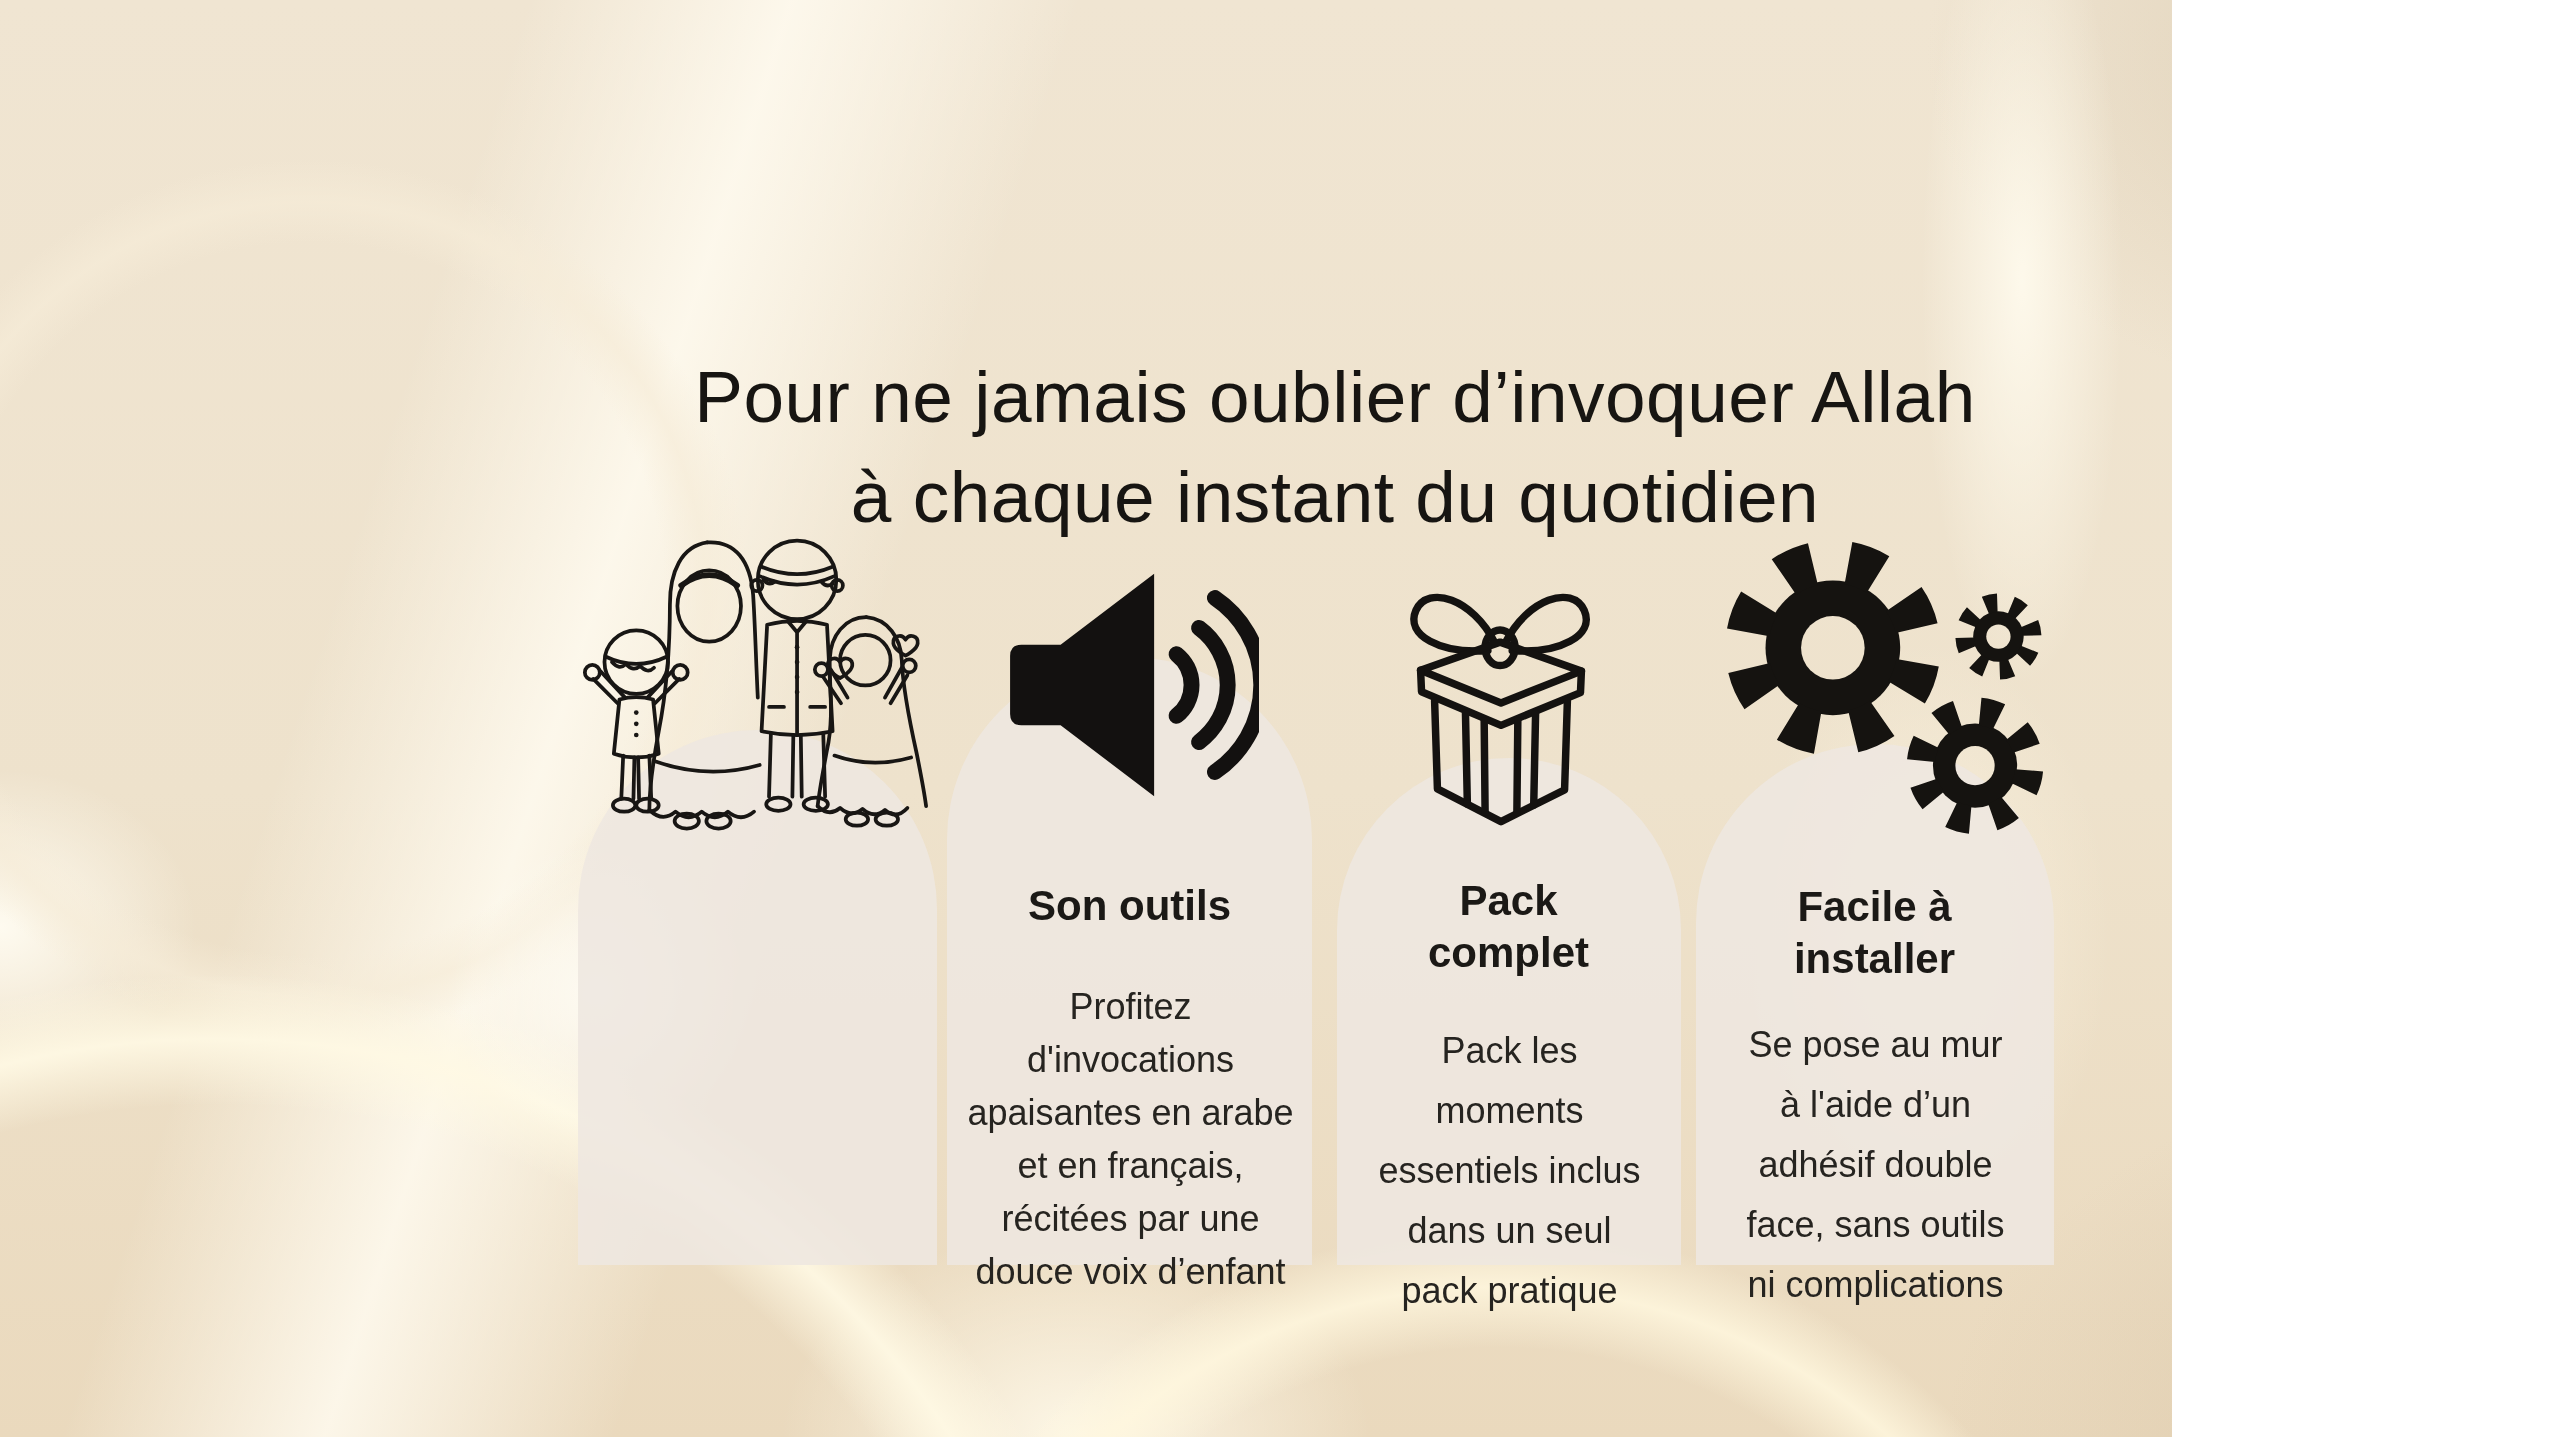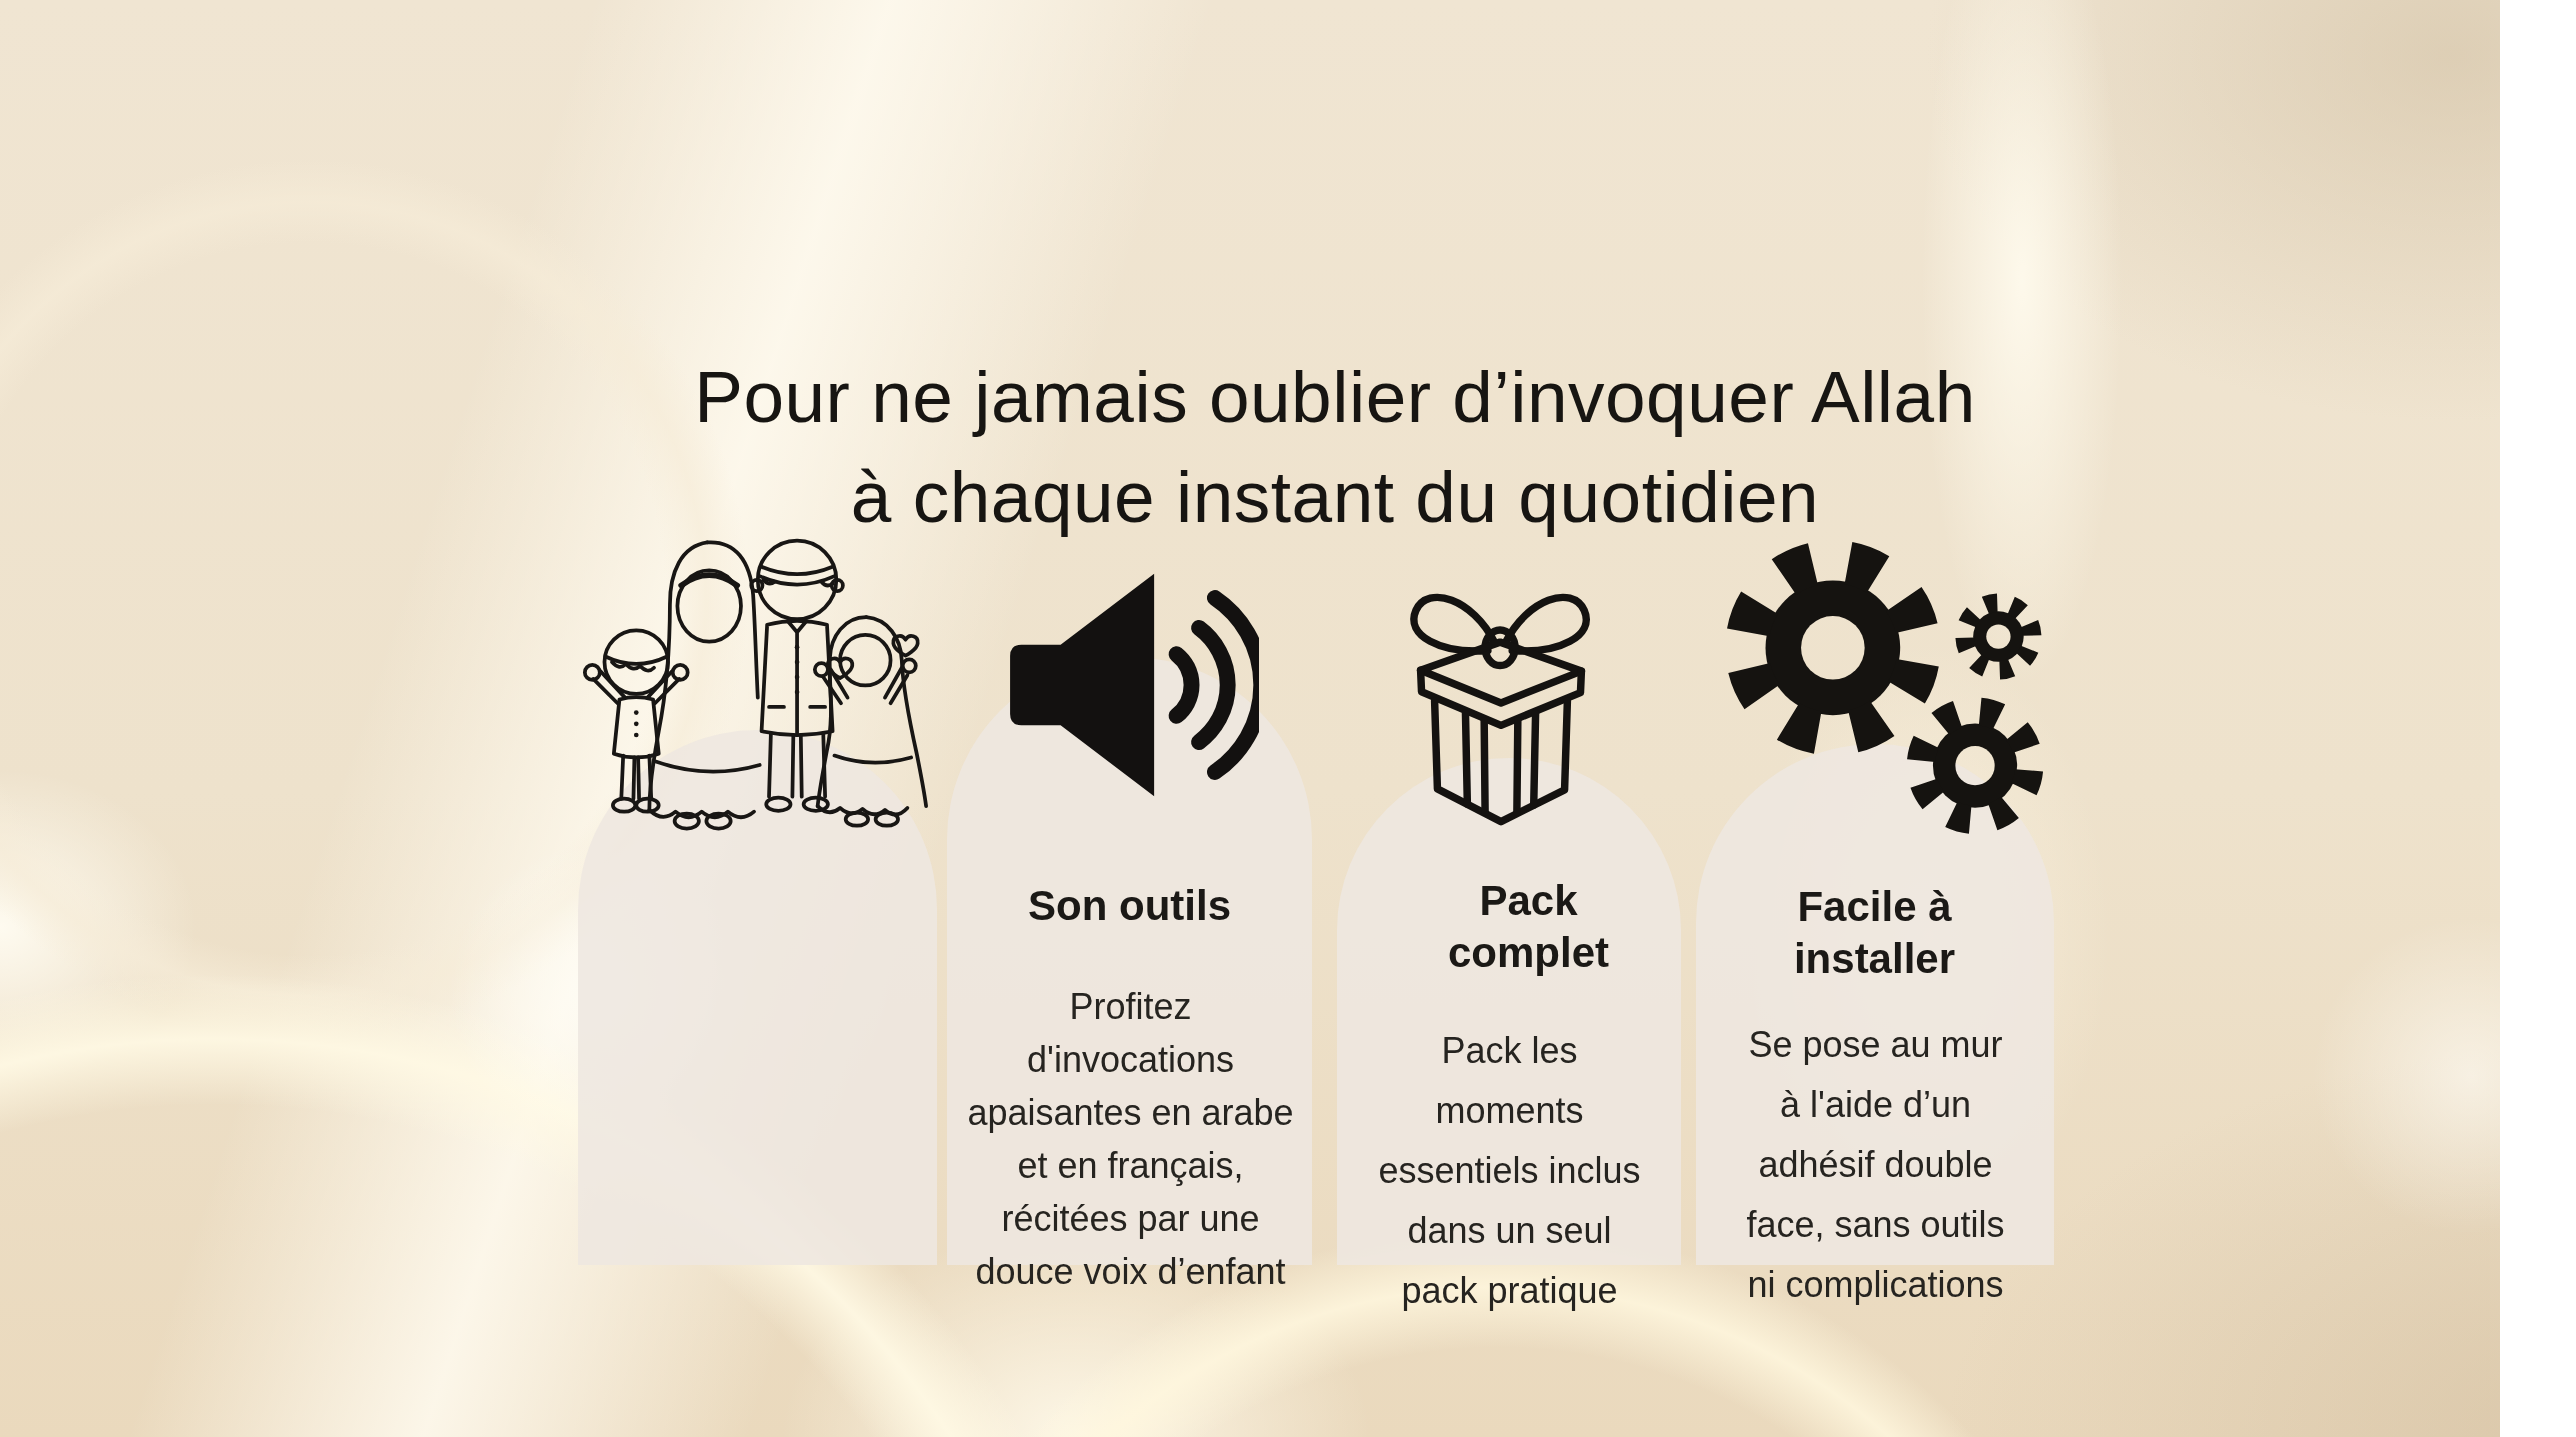--- a/index.html
+++ b/index.html
@@ -1,17 +1,17 @@
 <!DOCTYPE html>
 <html style="font-size:15px"><head>
 <meta charset="utf-8">
 <style>
   html,body{margin:0;padding:0;}
   .canvas{
-    position:relative; width:2500px; height:1438px; overflow:hidden;
+    position:relative; width:2172px; height:1438px; overflow:hidden;
     font-family:"Liberation Sans", sans-serif;
     background-color:#efe3cf;
     background-image:
       radial-gradient(circle 150px at 599px 992px, rgba(255,253,246,.85), rgba(255,253,246,0) 100%),
       radial-gradient(circle at 215px 1919px, rgba(255,249,228,0) 814px, rgba(255,249,228,.9) 880px, rgba(255,249,228,0) 945px),
       radial-gradient(circle at 1498px 1872px, rgba(255,247,222,0) 524px, rgba(255,247,222,.85) 585px, rgba(255,247,222,0) 646px),
       radial-gradient(circle at 309px 599px, rgba(244,233,212,0) 356px, rgba(246,236,216,.7) 397px, rgba(244,233,212,0) 440px),
       radial-gradient(ellipse 281px 225px at 0px 927px, rgba(255,252,242,.95), rgba(255,252,242,0) 70%),
       radial-gradient(ellipse 140px 562px at 2022px 281px, rgba(255,251,238,.9), rgba(255,251,238,0) 72%),
       radial-gradient(ellipse 243px 393px at 1928px 936px, rgba(255,248,230,.6), rgba(255,248,230,0) 75%),
@@ -37,21 +37,21 @@
   .icon.speaker{left:995px; top:555px; width:264px; height:260px;}
   .icon.gift   {left:1383px; top:558px; width:236px; height:273px;}
   .icon.gears  {left:1715px; top:538px; width:333px; height:300px;}
   .icon svg{display:block;width:100%;height:100%;}
   .feature-title{
     position:absolute; width:393px; text-align:center; white-space:pre-line;
     font-weight:700; font-size:42px; line-height:52px; color:#1b1916;
   }
   .feature-title.t1{left:562px;  top:852px;}
   .feature-title.t2{left:933px;  top:845px;}
-  .feature-title.t3{left:1312px; top:840px;padding-left:20px;}
+  .feature-title.t3{left:1312px; top:840px;}
   .feature-title.t4{left:1678px; top:846px;}
   .feature-body{
     position:absolute; width:403px; text-align:center; white-space:pre-line;
     font-weight:400; font-size:36px; line-height:60px; color:#262420;
   }
   .feature-body.b1{left:557px;  top:977px;}
   .feature-body.b2{left:929px;  top:944px; line-height:53px;}
   .feature-body.b3{left:1308px; top:985px;}
   .feature-body.b4{left:1674px; top:979px;}
   .stroke{fill:none;stroke:#181614;stroke-width:4;stroke-linecap:round;stroke-linejoin:round;}

